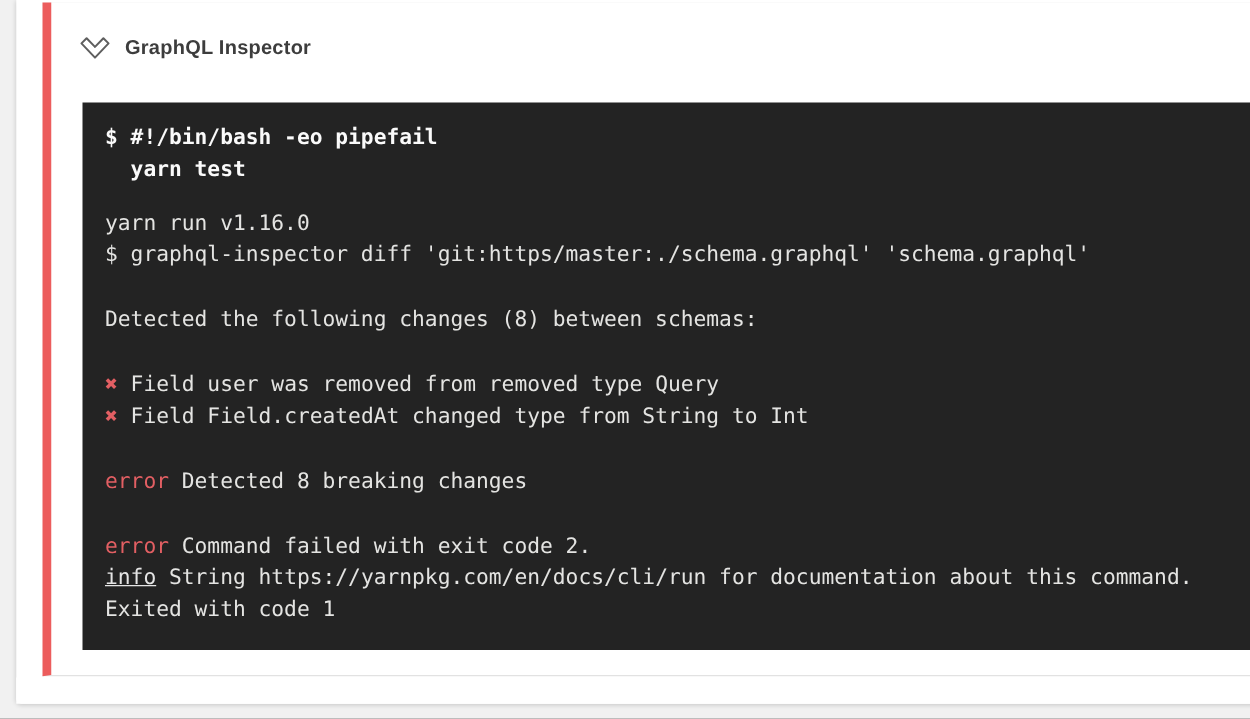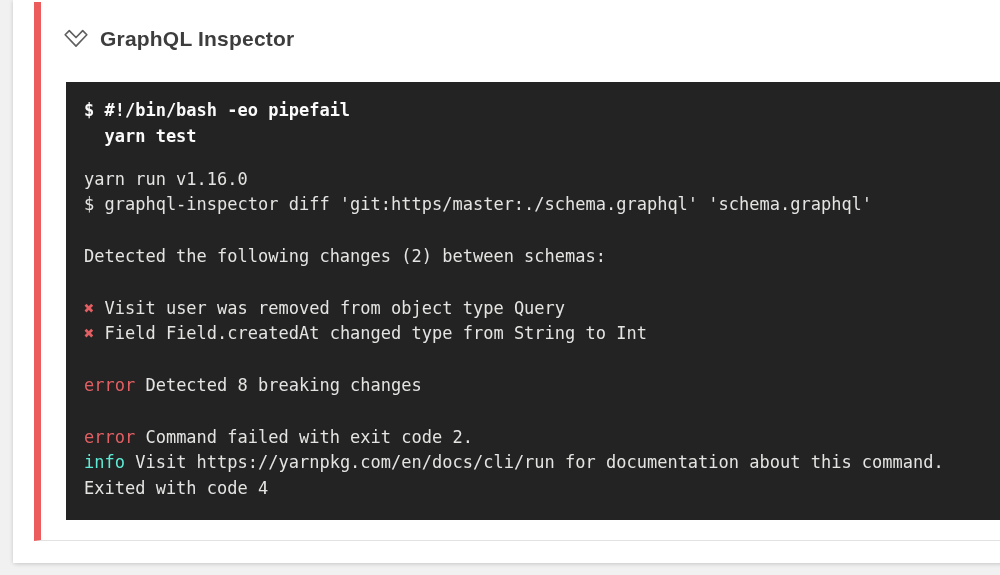--- a/index.html
+++ b/index.html
@@ -46,21 +46,21 @@
     cursor: pointer;
   }
   .chevron-wrap {
     position: absolute;
     left: 22px; top: 25px;
     width: 26px; height: 23px;
   }
   .step-title {
     position: absolute;
     left: 59px; top: 25px;
-    font-size: 21px;
+    font-size: 16px;
     font-weight: bold;
     color: #3d3d3d;
     letter-spacing: 0.2px;
     line-height: 23px;
     white-space: nowrap;
   }
   .terminal {
     position: absolute;
     left: 25px; top: 80px; right: 0;
     height: 438px;
@@ -109,30 +109,30 @@
 
       <div class="terminal" style="background: rgb(35, 35, 35);">
         <div class="cmd-block">
             <div class="t-line">$ #!/bin/bash -eo pipefail</div>
             <div class="t-line">  yarn test</div>
           </div>
         <div class="out-block">
             <div class="t-line"><span>yarn run v1.16.0</span></div>
             <div class="t-line"><span>$ graphql-inspector diff 'git:https/master:./schema.graphql' 'schema.graphql'</span></div>
             <div class="t-line">&nbsp;</div>
-            <div class="t-line"><span>Detected the following changes (2) between schemas:</span></div>
+            <div class="t-line"><span>Detected the following changes (8) between schemas:</span></div>
             <div class="t-line">&nbsp;</div>
-            <div class="t-line"><span style="color: rgb(226, 95, 99);">✖</span><span> Visit user was removed from object type Query</span></div>
+            <div class="t-line"><span style="color: rgb(226, 95, 99);">✖</span><span> Field user was removed from removed type Query</span></div>
             <div class="t-line"><span style="color: rgb(226, 95, 99);">✖</span><span> Field Field.createdAt changed type from String to Int</span></div>
             <div class="t-line">&nbsp;</div>
             <div class="t-line"><span style="color: rgb(226, 95, 99);">error</span><span> Detected 8 breaking changes</span></div>
             <div class="t-line">&nbsp;</div>
             <div class="t-line"><span style="color: rgb(226, 95, 99);">error</span><span> Command failed with exit code 2.</span></div>
-            <div class="t-line"><span style="color: #5eead4;">info</span><span> Visit https://yarnpkg.com/en/docs/cli/run for documentation about this command.</span></div>
-            <div class="t-line"><span>Exited with code 4</span></div>
+            <div class="t-line"><span style="color: #e5e5e5; text-decoration: underline;">info</span><span> String https://yarnpkg.com/en/docs/cli/run for documentation about this command.</span></div>
+            <div class="t-line"><span>Exited with code 1</span></div>
           </div>
       </div>
 
     </section>
 
     <div class="footer-strip"></div>
   </div>
 </div>
 
 </body></html>

